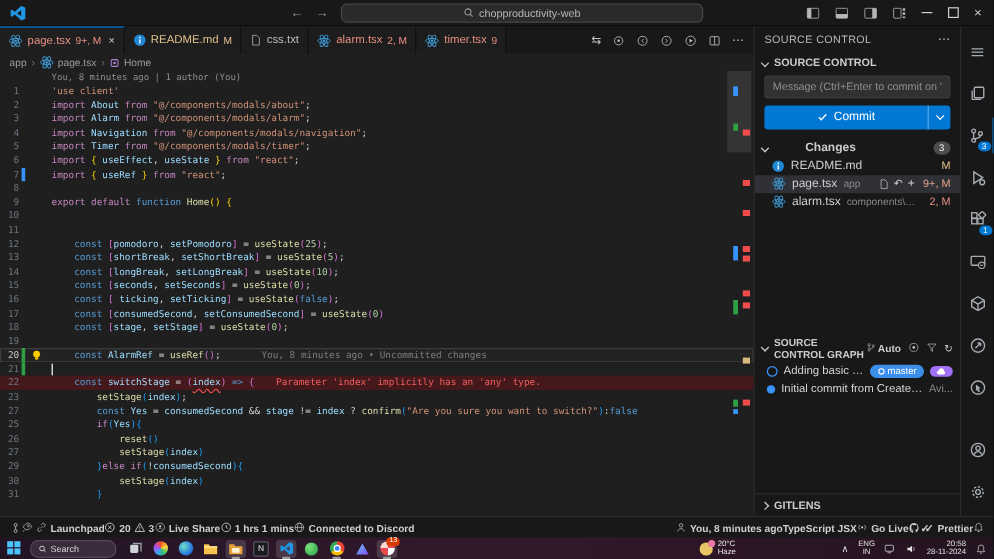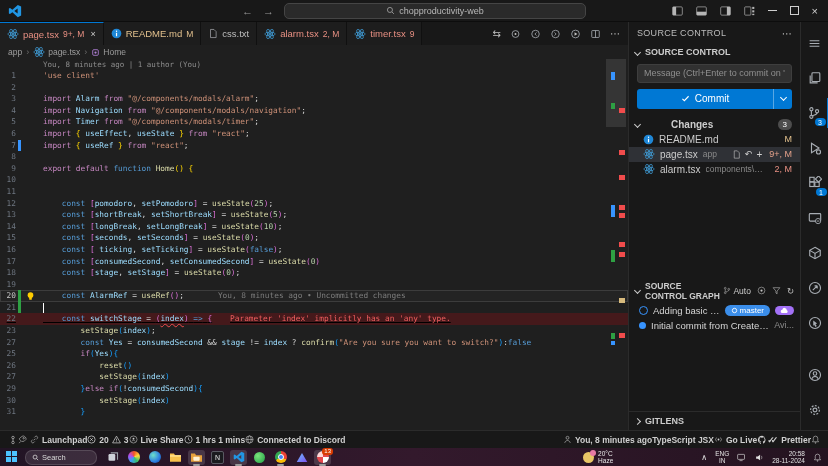--- a/index.html
+++ b/index.html
@@ -32,21 +32,21 @@
   .eda{display:inline-flex;font-size:10px;color:#c2c2c2;}
   
   .breadcrumb{height:14px;display:flex;align-items:center;gap:4px;padding-left:8px;font-size:8.5px;color:#9d9d9d;background:#1f1f1f;}
   .bsep{color:#6d6d6d;font-size:9px;}
   .bitem{display:flex;align-items:center;gap:3px;}
   
   .codearea{position:relative;height:371px;overflow:hidden;}
   .lens{padding-left:43px;color:#8d8d8d;font:7.5px/11px "DejaVu Sans Mono",monospace;height:11px;}
   .crow{display:flex;height:11.6px;position:relative;align-items:stretch;}
   .crow.cur{box-shadow:inset 0 0 0 1px #3c3c3c;background:#232323;}
-  .crow.errline{background:#45191b;text-decoration:underline;}
+  .crow.errline{background:#45191b;}
   .ln{width:16px;flex:none;text-align:right;color:#6e7681;font:7.8px/11.6px "DejaVu Sans Mono",monospace;}
   .ln.brt{color:#c6c6c6;}
   .gutz{width:6px;flex:none;position:relative;}
   .gutz .bar{position:absolute;left:2px;top:0;bottom:0;width:3px;}
   .bar.add{background:#2ea043;} .bar.mod{background:#3794ff;}
   .bulbz{width:21px;flex:none;position:relative;}
   .bulbz .bulb{position:absolute;left:4px;top:1px;}
   pre.ct{margin:0;font:7.8px/11.6px "DejaVu Sans Mono",monospace;white-space:pre;color:#d4d4d4;}
   .tk-c{color:#c586c0;} .tk-k{color:#569cd6;} .tk-s{color:#ce9178;} .tk-v{color:#9cdcfe;}
   .tk-f{color:#dcdcaa;} .tk-m{color:#b5cea8;} .tk-p{color:#d4d4d4;}
@@ -75,21 +75,21 @@
   .commitbtn .chev{border-color:#fff;margin:0 0 2px 0;}
   .changes-h{display:flex;align-items:center;font-size:10px;font-weight:bold;padding:2px 8px 2px 6px;gap:26px;}
   .badge{margin-left:auto;background:#4d4d4d;color:#fff;border-radius:8px;font-size:8px;padding:1px 5px;font-weight:normal;}
   .scmrow{display:flex;align-items:center;gap:5px;height:15px;padding:0 8px 0 14px;font-size:10px;color:#cccccc;white-space:nowrap;}
   .scmrow.hover{background:#2f3136;}
   .scmrow .fpath{color:#8a8a8a;font-size:8.5px;overflow:hidden;text-overflow:ellipsis;flex-shrink:1;}
   .scmrow .racts{margin-left:auto;display:flex;gap:4px;align-items:center;color:#d0d0d0;font-size:9px;}
   .scmrow .decor{font-size:9px;margin-left:3px;}
   .graph-h{display:flex;align-items:center;font-size:8.5px;font-weight:bold;color:#cccccc;padding:2px 6px;margin-top:102px;}
   .graph-h .gicons{margin-left:auto;display:flex;gap:6px;align-items:center;font-weight:normal;color:#c2c2c2;}
-  .auto{font-size:8.5px;color:#cccccc;font-weight:normal;display:flex;align-items:center;gap:2px;}
+  .auto{font-size:8.5px;color:#cccccc;font-weight:bold;display:flex;align-items:center;gap:2px;}
   .grow{display:flex;align-items:center;gap:5px;height:15px;padding:0 6px 0 10px;font-size:9.5px;color:#d6d6d6;white-space:nowrap;}
   .gdot-open{width:7px;height:7px;border:1.5px solid #3794ff;border-radius:50%;flex:none;}
   .gdot-fill{width:7px;height:7px;background:#3794ff;border-radius:50%;flex:none;box-sizing:border-box;}
   .glabel{overflow:hidden;text-overflow:ellipsis;flex-shrink:1;}
   .pill{display:flex;align-items:center;gap:2px;background:#3b8eea;color:#fff;border-radius:8px;font-size:8px;padding:1px 6px;flex:none;}
   .pill.purple{background:#a371f7;padding:1px 5px;}
   .gauthor{color:#8a8a8a;font-size:9px;}
   .gitlens{margin-top:auto;border-top:1px solid #2b2b2b;display:flex;align-items:center;font-size:9px;font-weight:bold;padding:4px 6px;text-align:right;}
   
   .activitybar{width:28px;background:#181818;border-left:1px solid #2b2b2b;display:flex;flex-direction:column;align-items:center;padding-top:6px;box-sizing:border-box;}
@@ -316,20 +316,21 @@
           <div class="crow">
             <span class="ln">1</span>
             <span class="gutz"></span>
             <span class="bulbz"></span>
             <pre class="ct">​<span class="tk-s">'use client'</span></pre>
           </div>
           <div class="crow">
             <span class="ln">2</span>
             <span class="gutz"></span>
             <span class="bulbz"></span>
+            <pre class="ct">​<span class="tk-c">import </span><span class="tk-v">About</span><span class="tk-c"> from </span><span class="tk-s">"@/components/modals/about"</span><span class="tk-p">;</span></pre>
           </div>
           <div class="crow">
             <span class="ln">3</span>
             <span class="gutz"></span>
             <span class="bulbz"></span>
             <pre class="ct">​<span class="tk-c">import </span><span class="tk-v">Alarm</span><span class="tk-c"> from </span><span class="tk-s">"@/components/modals/alarm"</span><span class="tk-p">;</span></pre>
           </div>
           <div class="crow">
             <span class="ln">4</span>
             <span class="gutz"></span>

